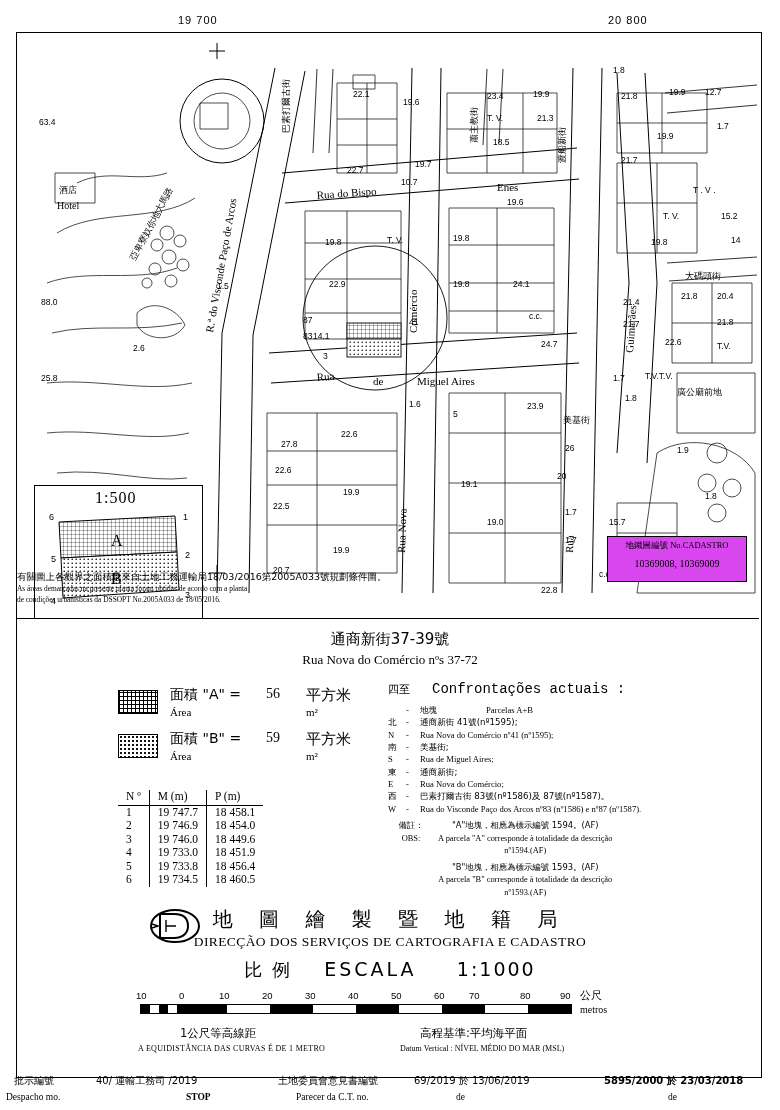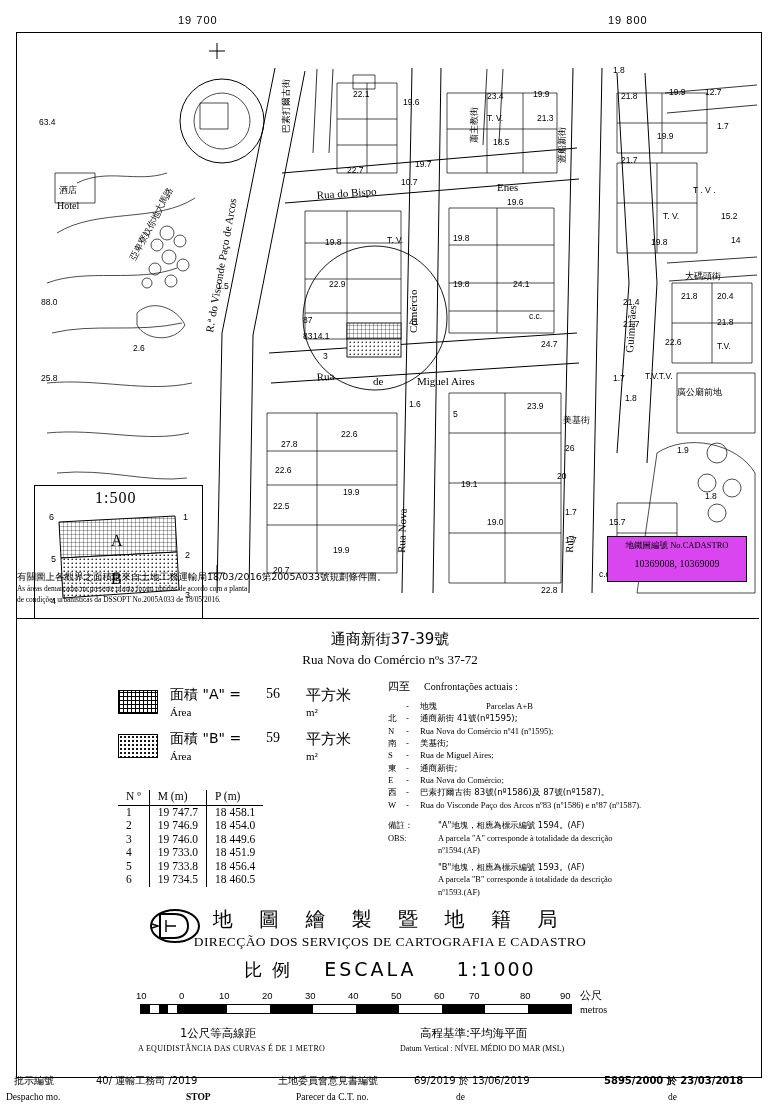--- a/index.html
+++ b/index.html
@@ -64,21 +64,21 @@
   .coordtbl thead th{border-bottom:1px solid #000;padding-bottom:1px;}
   .coordtbl .sep{border-left:1px solid #000;}
 
   
   .conf{position:absolute;left:388px;top:680px;width:345px;font-size:9px;line-height:1.35;}
   .conf .hdr{font-size:11px;font-family:"DejaVu Sans",sans-serif;margin-bottom:6px;}
   .conf table{border-collapse:collapse;font-size:8.6px;}
   .conf td{vertical-align:top;padding:0 4px 1px 0;line-height:1.32;}
   .conf .dir{width:14px;}
   .conf .dash{width:10px;}
-  .obs{position:absolute;left:388px;top:820px;width:345px;font-size:8.4px;line-height:1.38;}
+  .obs{position:absolute;left:388px;top:820px;width:345px;font-size:8.4px;line-height:1.38;text-align:center;}
   .obs table{border-collapse:collapse;}
   .obs td{vertical-align:top;padding:0 4px 1px 0;}
 
   
   .org{position:absolute;left:0;top:906px;width:780px;text-align:center;}
   .org .cn{font-size:20px;letter-spacing:10px;font-family:"DejaVu Sans",sans-serif;}
   .org .pt{font-size:13.5px;letter-spacing:0.4px;margin-top:1px;}
   .logo{position:absolute;left:148px;top:906px;width:54px;height:40px;}
 
   .escala{position:absolute;width:780px;text-align:center;top:958px;font-size:19px;letter-spacing:2px;font-family:"DejaVu Sans",serif;}
@@ -104,21 +104,21 @@
   .f-cn{font-size:10px;font-family:"DejaVu Sans",sans-serif;}
   .f-pt{font-size:9.5px;}
   .f-bold{font-weight:bold;}
 </style>
 </head>
 <body>
 
 <div class="sheet">
 
   <div class="topcoord" style="left:178px;top:14px;">19 700</div>
-  <div class="topcoord" style="left:608px;top:14px;">19 800</div>
+  <div class="topcoord" style="left:608px;top:14px;">20 800</div>
   <div class="sidecoord" style="left:748px;top:96px;">18 500</div>
   <div class="sidecoord" style="left:748px;top:518px;">18 400</div>
 
   <div class="frame"></div>
 
   <div class="mapbox">
     <svg class="mapsvg" width="742" height="585" viewBox="0 0 742 585">
       <g fill="none" stroke="#000" stroke-width="0.8">
 
         <path d="M265,140 L560,115" stroke-width="1"></path>
@@ -460,21 +460,21 @@
         <td class="sep">19 734.5</td>
         <td class="sep">18 460.5</td>
       </tr>
     </tbody>
   </table>
 
   <div class="conf">
     <div class="hdr">
       <span>四至</span>
       &nbsp;&nbsp;
-      <span style="font-family:Liberation Serif, serif;font-size:10px;">Confrontações actuais :</span>
+      <span style="font-family:Liberation Mono, monospace;font-size:14px;margin-left:8px;">Confrontações actuais :</span>
     </div>
     <table>
       <tbody>
           <tr>
         <td class="dir"></td>
         <td class="dash">-</td>
         <td style="font-family:'DejaVu Sans',sans-serif;">地塊</td>
         <td>Parcelas A+B</td>
       </tr>
       <tr>

